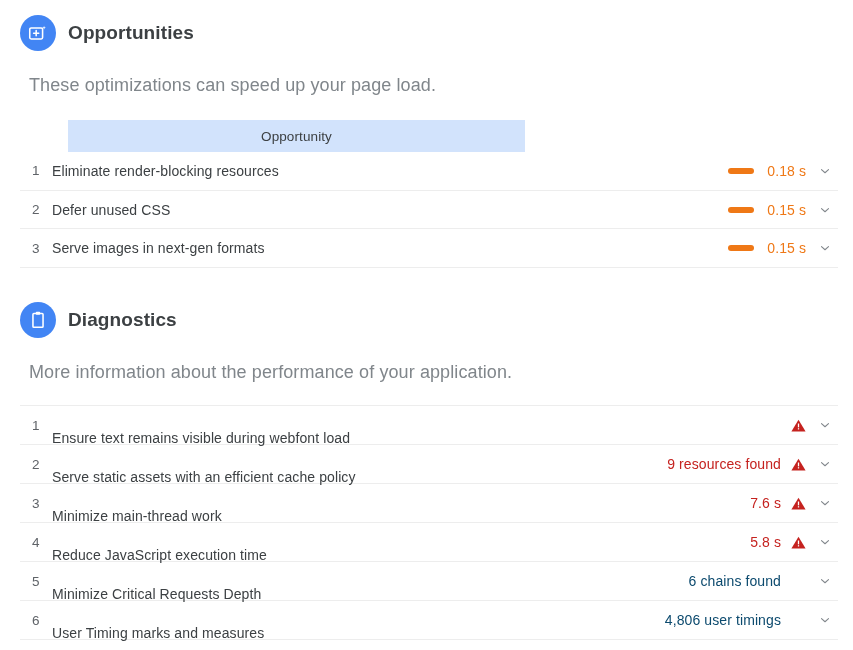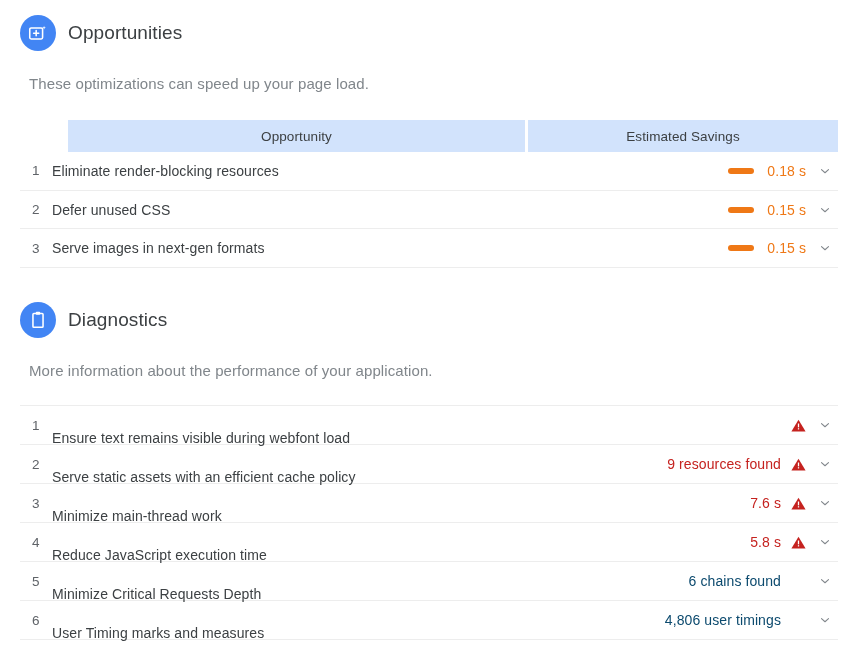--- a/index.html
+++ b/index.html
@@ -34,26 +34,26 @@
     height: 36px;
     border-radius: 50%;
     background: #4285f4;
     display: flex;
     align-items: center;
     justify-content: center;
     flex: 0 0 36px;
   }
   .sec-title {
     font-size: 19px;
-    font-weight: 400;
+    font-weight: 700;
     color: #3c4043;
     letter-spacing: .1px;
   }
   .sec-desc {
-    font-size: 15px;
+    font-size: 18px;
     color: #80868b;
     letter-spacing: .1px;
   }
 
   
   .opp-wrap {
     position: absolute;
     left: 20px;
     top: 120px;
     width: 818px;
@@ -216,21 +216,20 @@
       </svg>
     </span>
     <span class="sec-title">Opportunities</span>
   </div>
 
   <div class="opp-desc sec-desc">These optimizations can speed up your page load.</div>
 
   <div class="opp-wrap">
     <div class="opp-header">
       <div class="col col-a">Opportunity</div>
-      <div class="col col-b">Estimated Savings</div>
     </div>
 
     <div class="opp-row">
       <span class="idx">1</span>
       <span class="label">Eliminate render-blocking resources</span>
       <span class="savings">
         <span class="bar" style="background: rgb(239, 120, 22);"></span>
         <span class="savings-val">0.18 s</span>
         <span class="chev">
           <svg width="14" height="14" viewBox="0 0 24 24">

